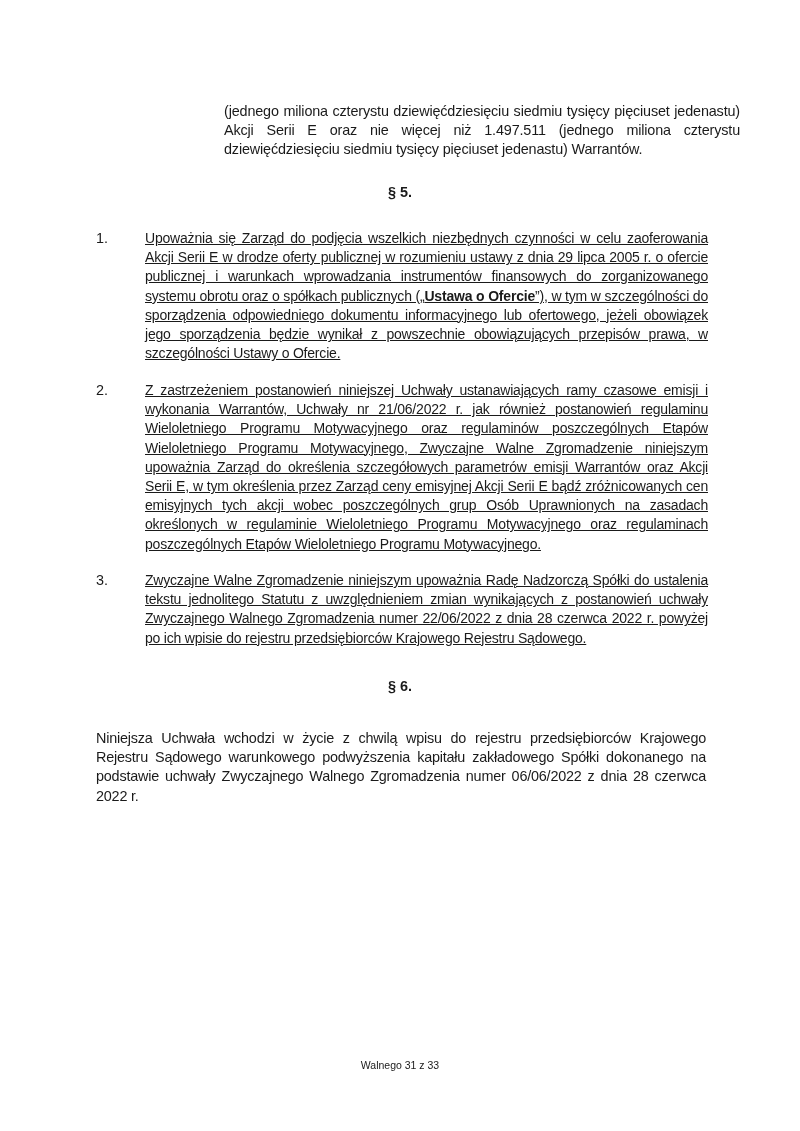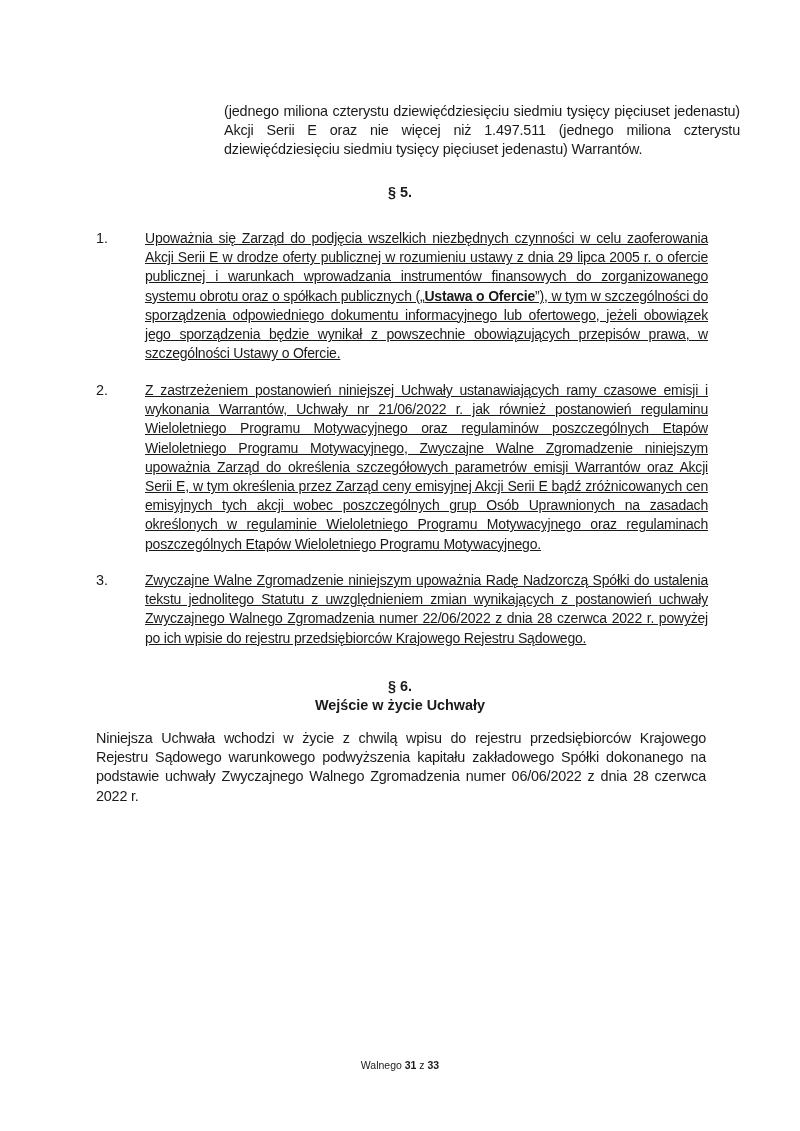--- a/index.html
+++ b/index.html
@@ -27,21 +27,21 @@
       text-align: justify; letter-spacing: -0.2px; text-decoration: underline;
     }
     .i1 { top: 229px; }
     .i2 { top: 381px; }
     .i3 { top: 571px; }
     .final { left: 96px; top: 729px; width: 610px; letter-spacing: -0.2px; }
     .footer {
       position: absolute; left: 0; width: 800px; top: 1058px; text-align: center;
       font-size: 10.5px; line-height: 14px;
     }
-    .footer b { font-weight: bold; margin-top: 6px; }
+    .footer b { font-weight: normal; margin-top: 6px; }
     .just { text-align: justify; text-align-last: left; }
   </style>
 </head>
 <body>
 
 <div class="page">
 
   <div class="p cont just">(jednego miliona czterystu dziewięćdziesięciu siedmiu tysięcy pięciuset jedenastu) Akcji Serii E oraz nie więcej niż 1.497.511 (jednego miliona czterystu dziewięćdziesięciu siedmiu tysięcy pięciuset jedenastu) Warrantów.</div>
 
   <div class="heading h5">
@@ -58,21 +58,20 @@
     <div class="text just">Z zastrzeżeniem postanowień niniejszej Uchwały ustanawiających ramy czasowe emisji i wykonania Warrantów, Uchwały nr 21/06/2022 r. jak również postanowień regulaminu Wieloletniego Programu Motywacyjnego oraz regulaminów poszczególnych Etapów Wieloletniego Programu Motywacyjnego, Zwyczajne Walne Zgromadzenie niniejszym upoważnia Zarząd do określenia szczegółowych parametrów emisji Warrantów oraz Akcji Serii E, w tym określenia przez Zarząd ceny emisyjnej Akcji Serii E bądź zróżnicowanych cen emisyjnych tych akcji wobec poszczególnych grup Osób Uprawnionych na zasadach określonych w regulaminie Wieloletniego Programu Motywacyjnego oraz regulaminach poszczególnych Etapów Wieloletniego Programu Motywacyjnego.</div>
   </div>
 
   <div class="item i3">
     <span class="num">3.</span>
     <div class="text just">Zwyczajne Walne Zgromadzenie niniejszym upoważnia Radę Nadzorczą Spółki do ustalenia tekstu jednolitego Statutu z uwzględnieniem zmian wynikających z postanowień uchwały Zwyczajnego Walnego Zgromadzenia numer 22/06/2022 z dnia 28 czerwca 2022 r. powyżej po ich wpisie do rejestru przedsiębiorców Krajowego Rejestru Sądowego.</div>
   </div>
 
   <div class="heading h6">
     <div>§ 6.</div>
-    <div>Wejście w życie Uchwały</div>
   </div>
 
   <div class="p final just">Niniejsza Uchwała wchodzi w życie z chwilą wpisu do rejestru przedsiębiorców Krajowego Rejestru Sądowego warunkowego podwyższenia kapitału zakładowego Spółki dokonanego na podstawie uchwały Zwyczajnego Walnego Zgromadzenia numer 06/06/2022 z dnia 28 czerwca 2022 r.</div>
 
   <div class="footer">
     <span>Walnego</span>
     <b>31</b>
     <span>z</span>
     <b>33</b>
   </div>

